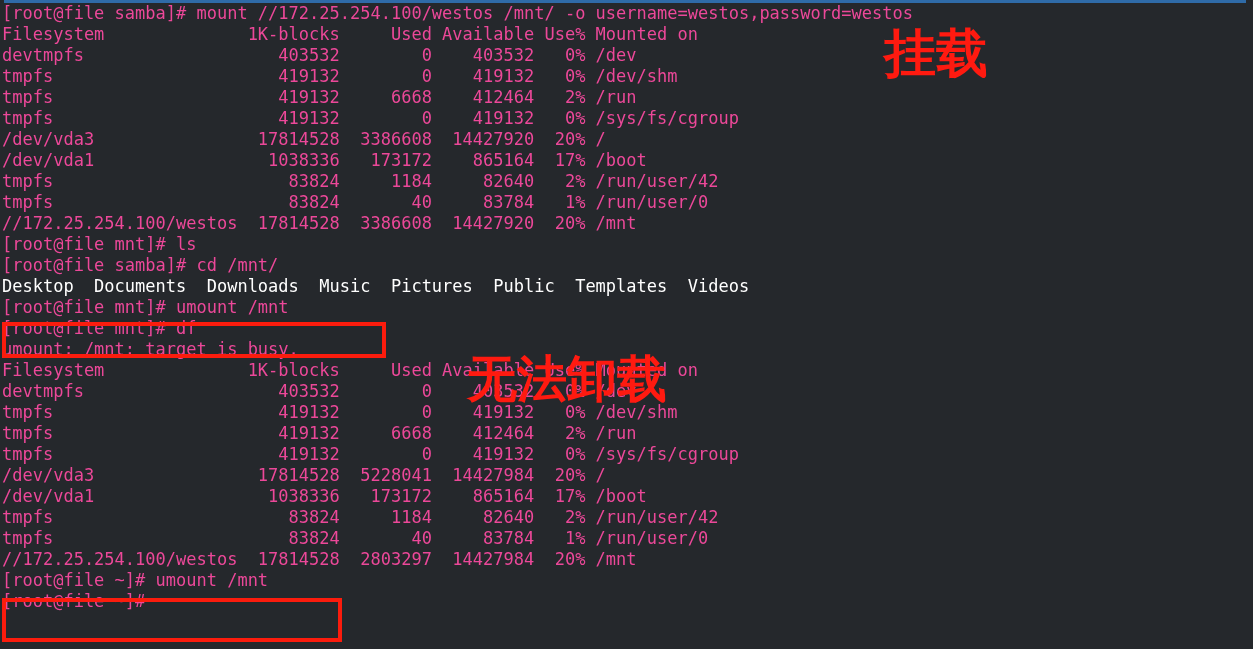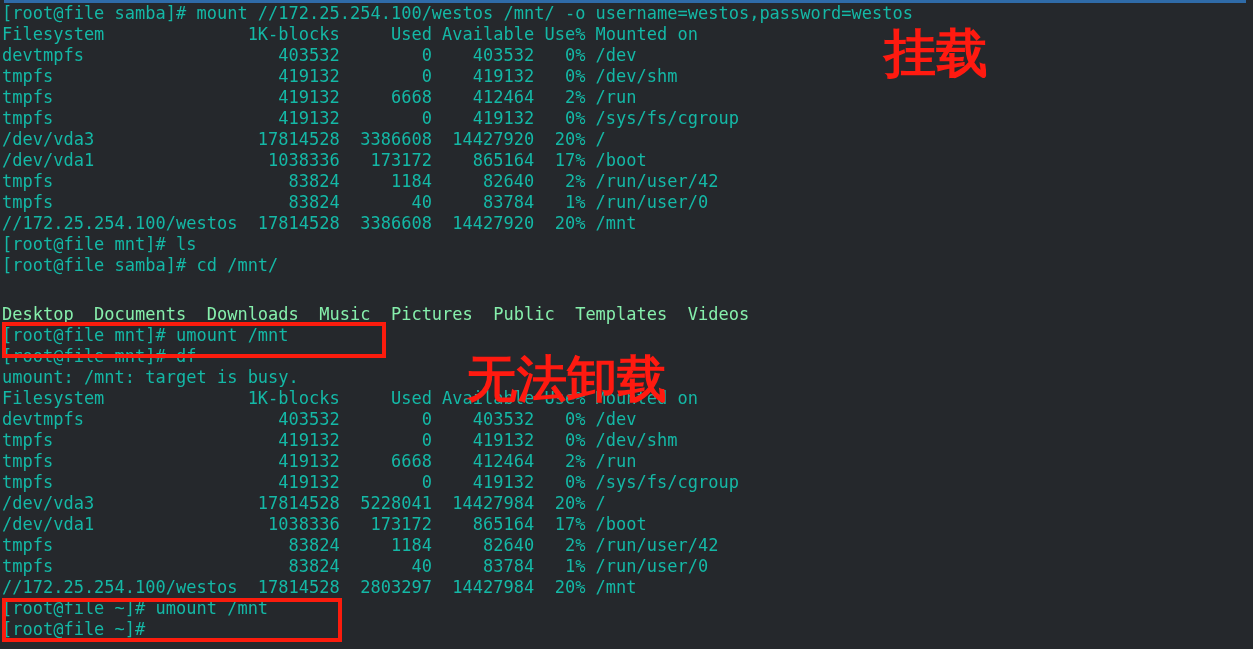--- a/index.html
+++ b/index.html
@@ -21,24 +21,24 @@
   }
   #term{
     position:absolute;left:0;top:3px;width:1253px;
     padding:0;
   }
   .line{
     height:21px;line-height:21px;
     font-size:17px;
     letter-spacing:0px;
     white-space:pre;
-    color:#14b8a6;
+    color:#ec4899;
     padding-left:2px;
   }
-  .line.blue{color:#86efac;margin-top:28px;}
+  .line.blue{color:#ffffff;}
   .ann{
     position:absolute;
     color:#ff1a10;
     font-family:Liberation Mono, monospace;
     font-weight:700;
     white-space:pre;
     line-height:1;
   }
   #ann-mount{left:884px;top:32px;font-size:52px;}
   #ann-busy{left:467px;top:358px;font-size:50px;}

